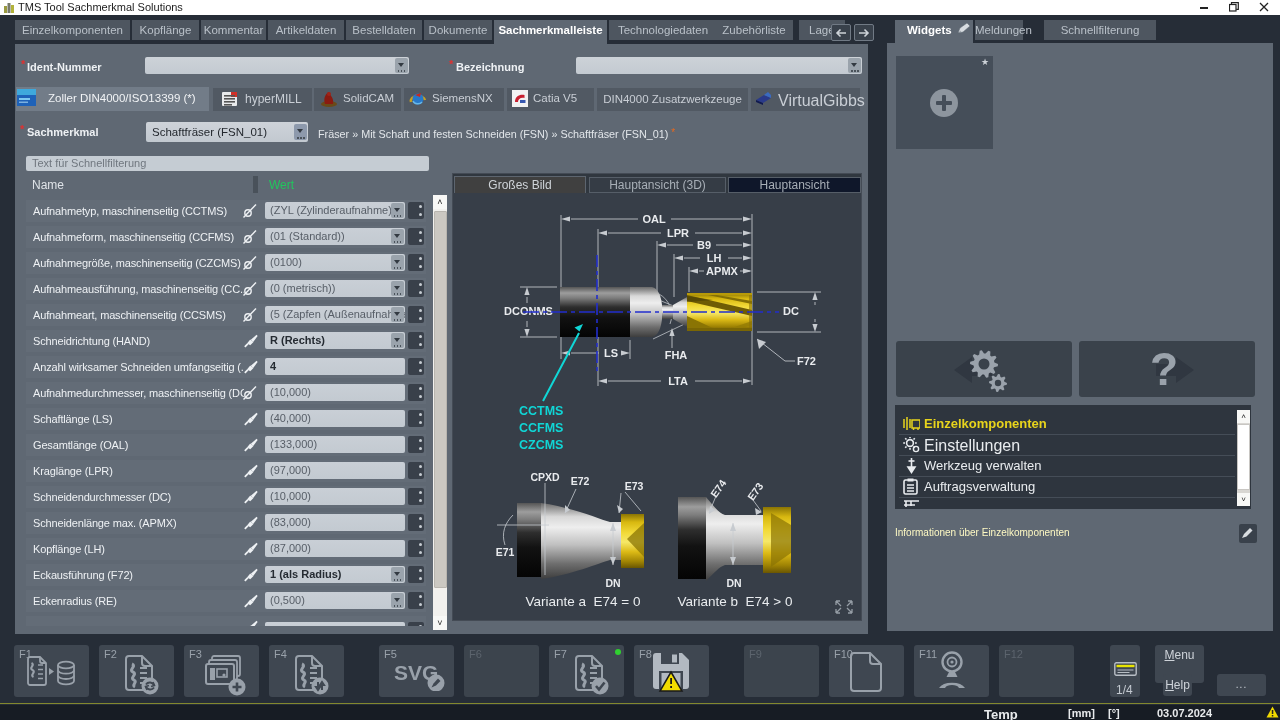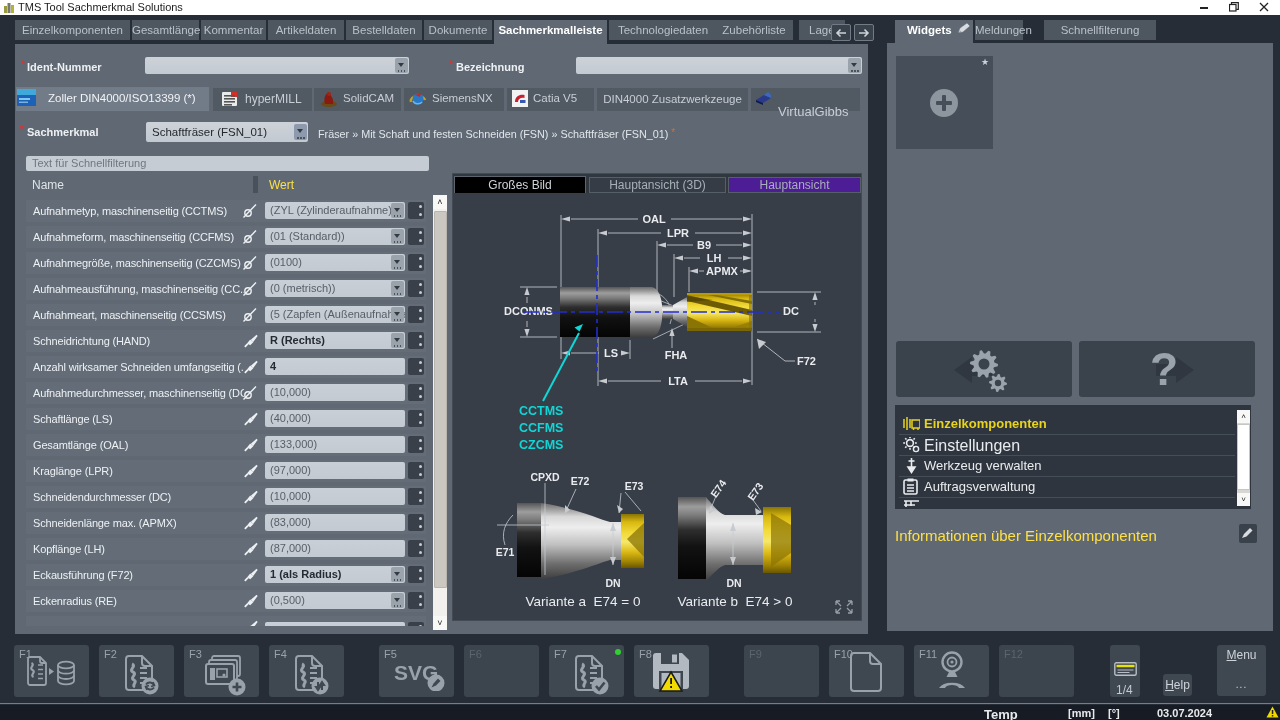--- a/index.html
+++ b/index.html
@@ -39,21 +39,21 @@
 <div class="a" style="left:1200px;top:7px;width:8px;height:1.5px;background:#222"></div>
 <svg class="a" style="left:1229px;top:2px" width="10" height="10">
     <rect x="0.5" y="2.5" width="6.5" height="6.5" fill="none" stroke="#222" stroke-width="1.2"></rect>
     <path d="M2.5 2.5 V0.7 H9.3 V7.3 H7.2" fill="none" stroke="#222" stroke-width="1.2"></path>
   </svg>
 <svg class="a" style="left:1259px;top:2px" width="10" height="10">
     <path d="M1 1 L9 9 M9 1 L1 9" stroke="#222" stroke-width="1.3"></path>
   </svg>
 
 <div class="tabI" style="left:15px;width:115px">Einzelkomponenten</div>
-<div class="tabI" style="left:132px;width:67px">Gesamtlänge</div>
+<div class="tabI" style="left:132px;width:67px">Kopflänge</div>
 <div class="tabI" style="left:201px;width:65px">Kommentar</div>
 <div class="tabI" style="left:268px;width:76px">Artikeldaten</div>
 <div class="tabI" style="left:346px;width:76px">Bestelldaten</div>
 <div class="tabI" style="left:424px;width:68px">Dokumente</div>
 <div class="tabA" style="left:494px;width:113px;font-weight:bold">Sachmerkmalleiste</div>
 <div class="tabI" style="left:609px;width:108px">Technologiedaten</div>
 <div class="tabI" style="left:715px;width:78px">Zubehörliste</div>
 <div class="tabI" style="left:799px;width:46px;text-align:left;padding-left:10px">Lage</div>
 <div class="a" style="left:831px;top:24px;width:20px;height:17px;background:#39414b;border:1px solid #717a85;border-radius:2px"><svg width="12" height="10" style="margin:2.5px 3px">
       <path d="M11 5 H2 M5.5 1.5 L2 5 L5.5 8.5" stroke="#cdd2d8" stroke-width="1.6" fill="none"></path>
@@ -115,32 +115,32 @@
     <rect x="8" y="10" width="5.5" height="3" fill="#3858b0"></rect>
   </svg>
 <div class="t" style="left:533px;top:92px;font-size:11.5px;color:#c9ced5">Catia V5</div>
 <div class="ctab" style="left:597px;width:151px;text-align:center">DIN4000 Zusatzwerkzeuge</div>
 <div class="ctab" style="left:751px;width:109px"></div>
 <svg class="a" style="left:755px;top:91px" width="17" height="15">
     <path d="M1 9 L9 4 L16 7 L8 12 Z" fill="#2a3a8a"></path>
     <path d="M1 9 L8 12 L8 14 L1 11 Z" fill="#101a50"></path>
     <path d="M9 4 L13 1 L16 4 L16 7 Z" fill="#3a6ac0"></path>
   </svg>
-<div class="t" style="left:778px;top:104px;font-size:13px;color:#c9ced5">VirtualGibbs</div>
+<div class="t" style="left:778px;top:92px;font-size:16px;color:#c9ced5">VirtualGibbs</div>
 
 <div class="t" style="left:20px;top:123px;font-size:11px;color:#e03030;font-weight:bold">*</div>
 <div class="t" style="left:27px;top:126px;font-size:11px;font-weight:bold;color:#eef1f4">Sachmerkmal</div>
 <div class="a" style="left:146px;top:122px;width:162px;height:20px;background:linear-gradient(#ced3d9,#c2c9d0);border-radius:2px;font-size:11.5px;color:#23282e;line-height:20px;padding-left:6px">Schaftfräser (FSN_01)<span class="dd" style="top:2px;height:16px;background:#8d99ac"></span></div>
 <div class="t" style="left:318px;top:127px;font-size:10.8px;color:#e2e6ea">Fräser » Mit Schaft und festen Schneiden (FSN) » Schaftfräser (FSN_01)<span style="color:#e8681c;font-size:10px;vertical-align:2px">&nbsp;*</span></div>
 
 <div class="a" style="left:26px;top:156px;width:403px;height:15px;background:#c5ccd3;border-radius:2px;font-size:11px;color:#70777f;line-height:15px;padding-left:6px">Text für Schnellfilterung</div>
 
 <div class="t" style="left:32px;top:178px;font-size:12px;color:#dfe3e8">Name</div>
 <div class="a" style="left:253px;top:176px;width:5px;height:17px;background:#49515a"></div>
-<div class="t" style="left:269px;top:178px;font-size:12px;color:#fde047">Wert</div>
+<div class="t" style="left:269px;top:178px;font-size:12px;color:#22c55e">Wert</div>
 <div class="row" style="top:200px">
     <div class="rname">Aufnahmetyp, maschinenseitig (CCTMS)</div>
     <svg class="a" style="left:215px;top:3px" width="18" height="16">
       <circle cx="7" cy="10" r="3.2" fill="none" stroke="#eef1f4" stroke-width="1.4"></circle>
       <path d="M2.5 14.5 L15 1.5" stroke="#eef1f4" stroke-width="1.4"></path>
     </svg>
     <div class="fld">(ZYL (Zylinderaufnahme))<span class="dd"></span></div>
     <div class="dots"></div>
   </div>
 <div class="row" style="top:226px">
@@ -300,23 +300,23 @@
   </div>
 
 <div class="a" style="left:433px;top:195px;width:14px;height:435px;background:#f2f1ee"></div>
 <div class="a" style="left:433px;top:195px;width:14px;height:14px;background:#f8f8f6;color:#222;font-size:9px;text-align:center;line-height:14px">˄</div>
 <div class="a" style="left:433px;top:616px;width:14px;height:14px;background:#f8f8f6;color:#222;font-size:9px;text-align:center;line-height:14px">˅</div>
 <div class="a" style="left:433.5px;top:211px;width:13px;height:377px;background:#cbc8c2;border:1px solid #b8b5af;border-radius:1px"></div>
 
 <div class="a" style="left:15px;top:626px;width:418px;height:8px;background:#5f6873"></div>
 
 <div class="a" style="left:452px;top:173px;width:410px;height:448px;background:#30373f;border:1px solid #444b55"></div>
-<div class="a" style="left:454px;top:176px;width:132px;height:18px;background:#000000;border:1px solid #5d656f;border-bottom:none;color:#ced3d8;font-size:12px;text-align:center;line-height:17px">Großes Bild</div>
+<div class="a" style="left:454px;top:176px;width:132px;height:18px;background:#404040;border:1px solid #5d656f;border-bottom:none;color:#ced3d8;font-size:12px;text-align:center;line-height:17px">Großes Bild</div>
 <div class="a" style="left:589px;top:177px;width:137px;height:16px;background:#353c45;border:1px solid #565e68;color:#a8afb7;font-size:12px;text-align:center;line-height:15px">Hauptansicht (3D)</div>
-<div class="a" style="left:728px;top:177px;width:133px;height:16px;background:#4c1d95;border:1px solid #565e68;color:#a8afb7;font-size:12px;text-align:center;line-height:15px">Hauptansicht</div>
+<div class="a" style="left:728px;top:177px;width:133px;height:16px;background:#0f172a;border:1px solid #565e68;color:#a8afb7;font-size:12px;text-align:center;line-height:15px">Hauptansicht</div>
 <svg class="a" style="left:453px;top:193px" width="408" height="427" viewBox="0 0 408 427">
     <rect width="408" height="427" fill="#373e48"></rect>
 <defs>
 <linearGradient id="gs" x1="0" y1="0" x2="0" y2="1">
  <stop offset="0" stop-color="#555555"></stop>
         <stop offset="0.12" stop-color="#9d9d9d"></stop>
         <stop offset="0.22" stop-color="#7d7d7d"></stop>
         <stop offset="0.40" stop-color="#2e2e2e"></stop>
         <stop offset="0.60" stop-color="#121212"></stop>
         <stop offset="1" stop-color="#040404"></stop>
@@ -563,21 +563,21 @@
 <div class="t" style="left:924px;top:479px;font-size:13px;color:#e9ecef">Auftragsverwaltung</div>
 <div class="a" style="left:899px;top:497px;width:336px;height:1px;background:#454d57"></div>
 <svg class="a" style="left:903px;top:499px" width="17" height="9">
     <path d="M1 2 H16 M1 6 H12 M3 2 V8 M8 2 V7" stroke="#e9ecef" stroke-width="1.6" fill="none"></path>
   </svg>
 <div class="a" style="left:1237px;top:410px;width:13px;height:96px;background:#d8d6d2"></div>
 <div class="a" style="left:1237px;top:410px;width:13px;height:13px;background:#f8f8f6;color:#222;font-size:8px;text-align:center;line-height:13px">˄</div>
 <div class="a" style="left:1237px;top:493px;width:13px;height:13px;background:#f8f8f6;color:#222;font-size:8px;text-align:center;line-height:13px">˅</div>
 <div class="a" style="left:1237px;top:424px;width:13px;height:66px;background:#ffffff;border:1px solid #c8c6c2"></div>
 
-<div class="t" style="left:895px;top:527px;font-size:15px;color:#fde047">Informationen über Einzelkomponenten</div>
+<div class="t" style="left:895px;top:527px;font-size:10px;color:#fef9c3">Informationen über Einzelkomponenten</div>
 <div class="a" style="left:1239px;top:524px;width:18px;height:19px;background:#39414b;border-radius:2px"><svg width="12" height="12" style="margin:3px">
       <path d="M0 11 L2 7 L8 1 L10.5 3.5 L4.5 9.5 Z" fill="#d8dce0"></path>
     </svg></div>
 
 <div class="fbtn" style="left:14px">
     <span>F1</span>
   </div>
 <svg class="a" style="left:26px;top:654px" width="50" height="36">
 <path d="M2 5 a2 2 0 0 1 2 -2 H14 L20 9 V29 a2 2 0 0 1 -2 2 H4 a2 2 0 0 1 -2 -2 Z" fill="none" stroke="#99a1aa" stroke-width="1.8"></path>
 <path d="M14 3 V7 a2 2 0 0 0 2 2 H20" fill="none" stroke="#99a1aa" stroke-width="1.8"></path>
@@ -699,21 +699,21 @@
 <div class="fbtn fdis" style="left:999px">
     <span>F12</span>
   </div>
 <div class="fbtn" style="left:1110px;width:30px"></div>
 <svg class="a" style="left:1114px;top:662px" width="23" height="14">
     <rect x="0.8" y="0.8" width="21.4" height="12.4" rx="1.5" fill="none" stroke="#b8bec5" stroke-width="1.4"></rect>
     <rect x="2.5" y="2.8" width="18" height="2.4" fill="#e8e400"></rect>
     <path d="M3.5 8 h16 M3.5 10.5 h12" stroke="#b8bec5" stroke-width="1.2"></path>
   </svg>
 <div class="t" style="left:1116px;top:683px;font-size:12px;color:#c3c9d0">1/4</div>
-<div class="menu" style="left:1217px;top:645px;width:49px;height:38px;line-height:21px"><u>M</u>enu</div>
+<div class="menu" style="left:1155px;top:645px;width:49px;height:38px;line-height:21px"><u>M</u>enu</div>
 <div class="menu" style="left:1163px;top:674px;width:29px;height:22px;line-height:22px"><u>H</u>elp</div>
 <div class="menu" style="left:1217px;top:674px;width:49px;height:22px;line-height:22px;font-size:10px;letter-spacing:1px">...</div>
 
 <div class="a" style="left:0;top:703px;width:1280px;height:1px;background:#83882e"></div>
 <div class="a" style="left:0;top:705px;width:1280px;height:15px;background:#171c24"></div>
 <div class="t" style="left:984px;top:707px;font-size:13px;color:#e8eaec;font-weight:bold">Temp</div>
 <div class="t" style="left:1068px;top:707px;font-size:11px;color:#e8eaec;font-weight:bold">[mm]</div>
 <div class="t" style="left:1108px;top:707px;font-size:11px;color:#e8eaec;font-weight:bold">[°]</div>
 <div class="t" style="left:1157px;top:707px;font-size:11px;color:#e8eaec;font-weight:bold">03.07.2024</div>
 <div class="t" style="left:1223px;top:745px;font-size:10px;color:#e8eaec;font-weight:bold">10:22:50</div>

